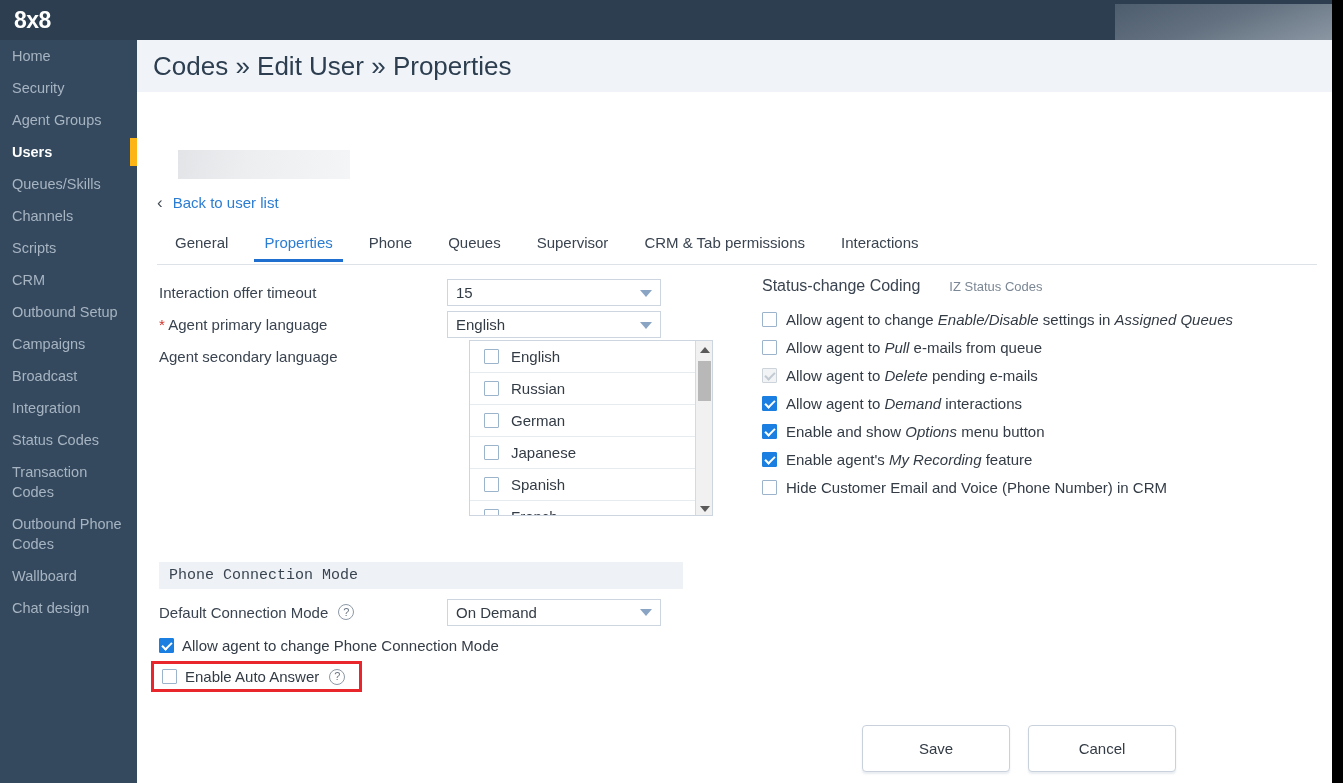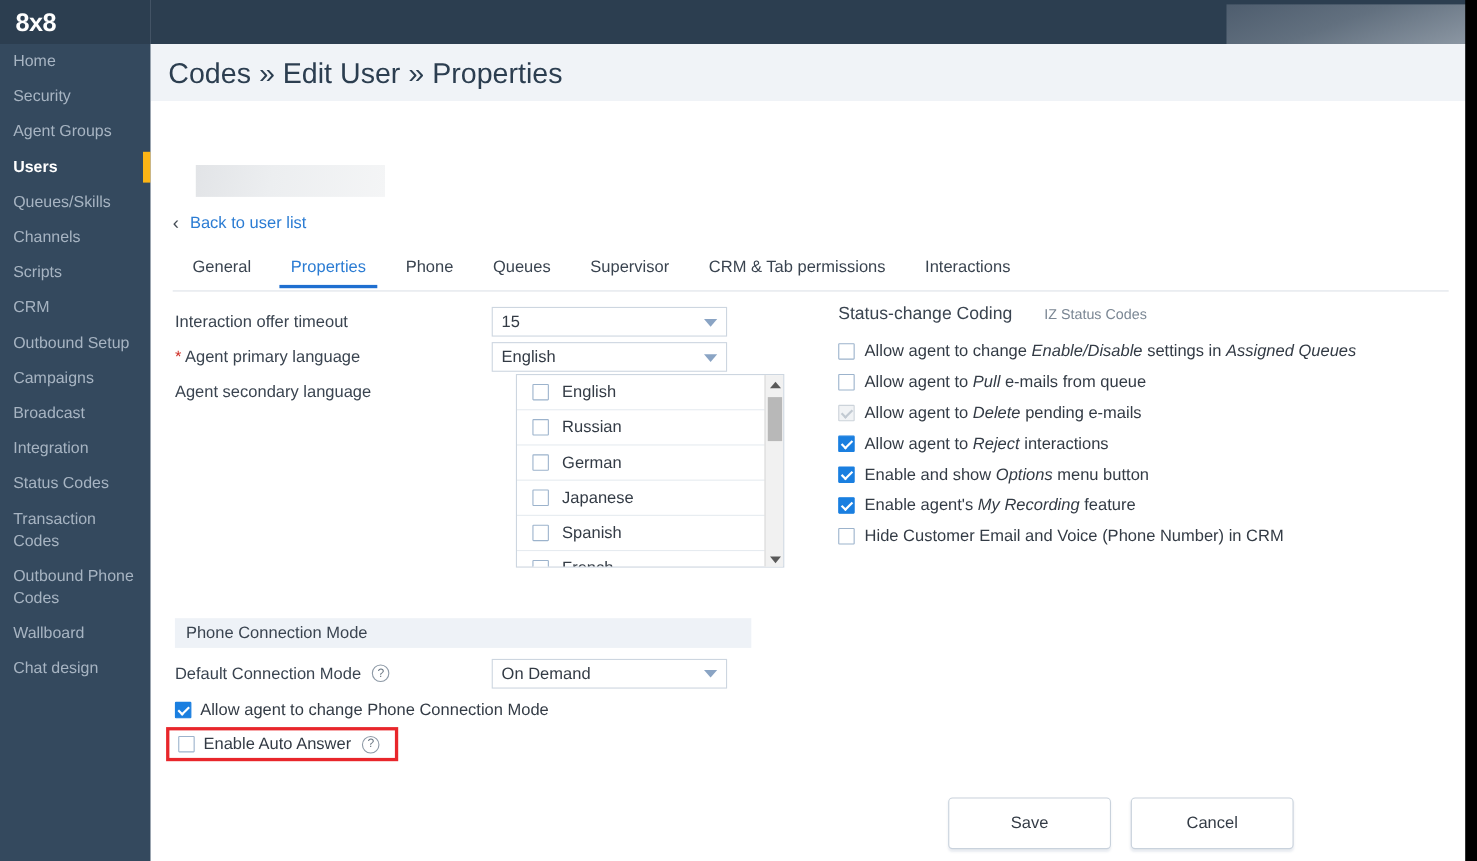--- a/index.html
+++ b/index.html
@@ -296,20 +296,21 @@
     width: 560px;
   }
   #pcm-band {
     width: 524px; height: 27px;
     background: #eef2f7;
     display: flex; align-items: center;
     padding-left: 10px;
     font-size: 15px;
     color: #3a4450;
     margin-bottom: 8px;
+    font-family: Liberation Mono, monospace;
   }
   #pcm-row {
     display: flex; align-items: center;
     height: 30px;
   }
   #pcm-row .lbl {
     width: 288px;
     font-size: 15px;
     color: #3a4450;
     display: flex; align-items: center;
@@ -503,21 +504,21 @@
           <div class="perm-row">
             <span class="cb"></span>
             <span><span>Allow agent to </span><em>Pull</em><span> e-mails from queue</span></span>
           </div>
           <div class="perm-row">
             <span class="cb disabled-checked"></span>
             <span><span>Allow agent to </span><em>Delete</em><span> pending e-mails</span></span>
           </div>
           <div class="perm-row">
             <span class="cb checked"></span>
-            <span><span>Allow agent to </span><em>Reject</em><span> interactions</span></span>
+            <span><span>Allow agent to </span><em>Demand</em><span> interactions</span></span>
           </div>
           <div class="perm-row">
             <span class="cb checked"></span>
             <span><span>Enable and show </span><em>Options</em><span> menu button</span></span>
           </div>
           <div class="perm-row">
             <span class="cb checked"></span>
             <span><span>Enable agent's </span><em>My Recording</em><span> feature</span></span>
           </div>
           <div class="perm-row">

